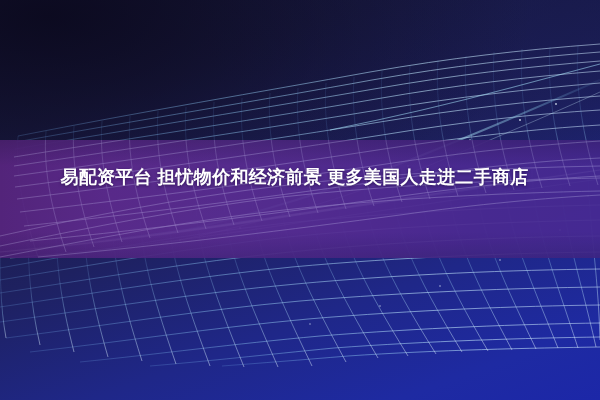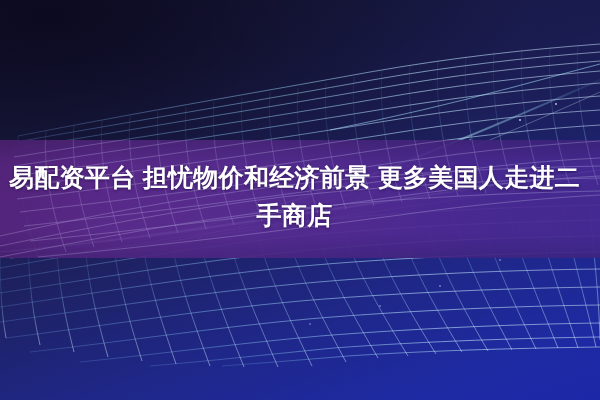--- a/index.html
+++ b/index.html
@@ -74,21 +74,21 @@
   }
 
   
   .headline {
     position: absolute;
     left: 0;
     right: 11px;
     top: 158px;
     text-align: center;
     color: #ffffff;
-    font-size: 25px;
+    font-size: 18px;
     font-weight: bold;
     line-height: 38px;
     letter-spacing: 0.3px;
     white-space: pre-line;
     text-shadow: 0 1px 3px rgba(20,6,48,0.55);
     padding: 0 8px;
     box-sizing: border-box;
   }
 </style>
 </head>

